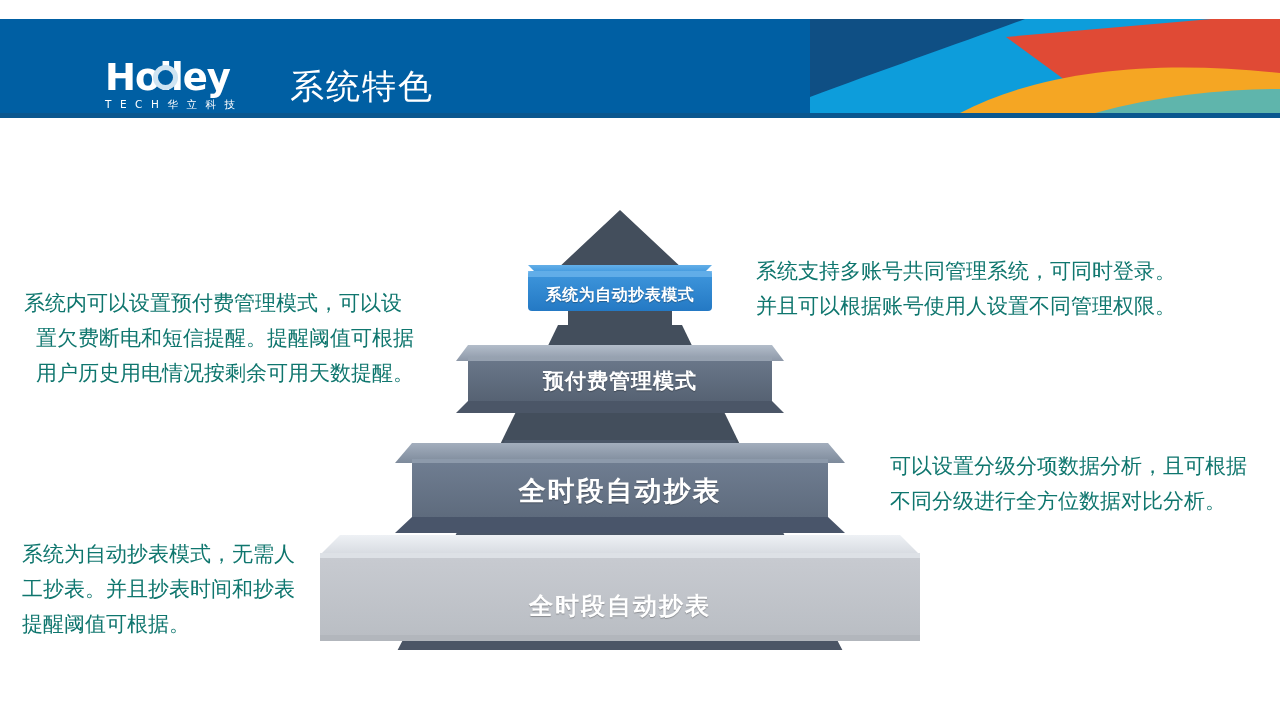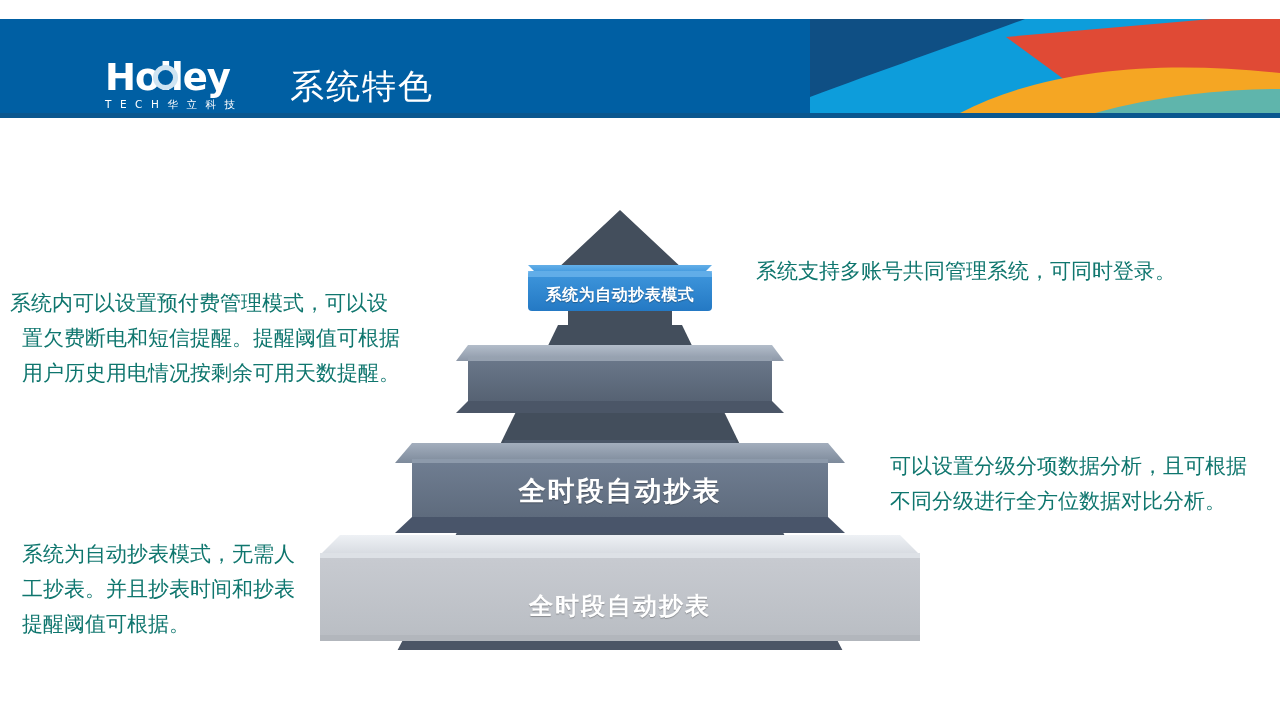--- a/index.html
+++ b/index.html
@@ -124,21 +124,21 @@
   .callout {
     position: absolute;
     color: #0f766e;
     font-size: 21px;
     line-height: 35px;
     font-family: Liberation Mono, monospace;
   }
   .callout p { margin: 0; white-space: nowrap; }
   .callout.right p { text-align: left; }
 
-  .callout-left-top   { left: 10px;  top: 287px; width: 420px; }
+  .callout-left-top   { left: 24px;  top: 287px; width: 420px; }
   .callout-left-top p:nth-child(n+2) { padding-left: 12px; }
   .callout-left-bottom{ left: 22px;  top: 538px; width: 320px; }
   .callout-right-top  { left: 756px; top: 255px; width: 440px; }
   .callout-right-bottom{ left: 890px; top: 450px; width: 400px; }
 </style>
 </head>
 <body>
 
 <div class="slide">
 
@@ -229,38 +229,40 @@
 
       <g>
         <path d="M40,330 L600,330 L620,350 L20,350 Z" fill="url(#g-top-4)"></path>
         <rect x="20" y="348" width="600" height="88" fill="url(#g-face-4)"></rect>
         <rect x="20" y="348" width="600" height="5" fill="#dfe3e8" opacity="0.9"></rect>
         <rect x="20" y="430" width="600" height="6" fill="#b0b4ba" opacity="0.8"></rect>
       </g>
     </svg>
 
     <div class="tier-label lbl-1">系统为自动抄表模式</div>
+    <div class="tier-label lbl-2">预付费管理模式</div>
     <div class="tier-label lbl-3">全时段自动抄表</div>
     <div class="tier-label lbl-4">全时段自动抄表</div>
   </div>
 
   <div class="callout callout-left-top">
     <p>系统内可以设置预付费管理模式，可以设</p>
     <p>置欠费断电和短信提醒。提醒阈值可根据</p>
     <p>用户历史用电情况按剩余可用天数提醒。</p>
   </div>
 
   <div class="callout callout-left-bottom">
     <p>系统为自动抄表模式，无需人</p>
     <p>工抄表。并且抄表时间和抄表</p>
     <p>提醒阈值可根据。</p>
   </div>
 
   <div class="callout right callout-right-top">
     <p>系统支持多账号共同管理系统，可同时登录。</p>
+    <p>并且可以根据账号使用人设置不同管理权限。</p>
   </div>
 
   <div class="callout right callout-right-bottom">
     <p>可以设置分级分项数据分析，且可根据</p>
     <p>不同分级进行全方位数据对比分析。</p>
   </div>
 
 </div>
 
 </body></html>

